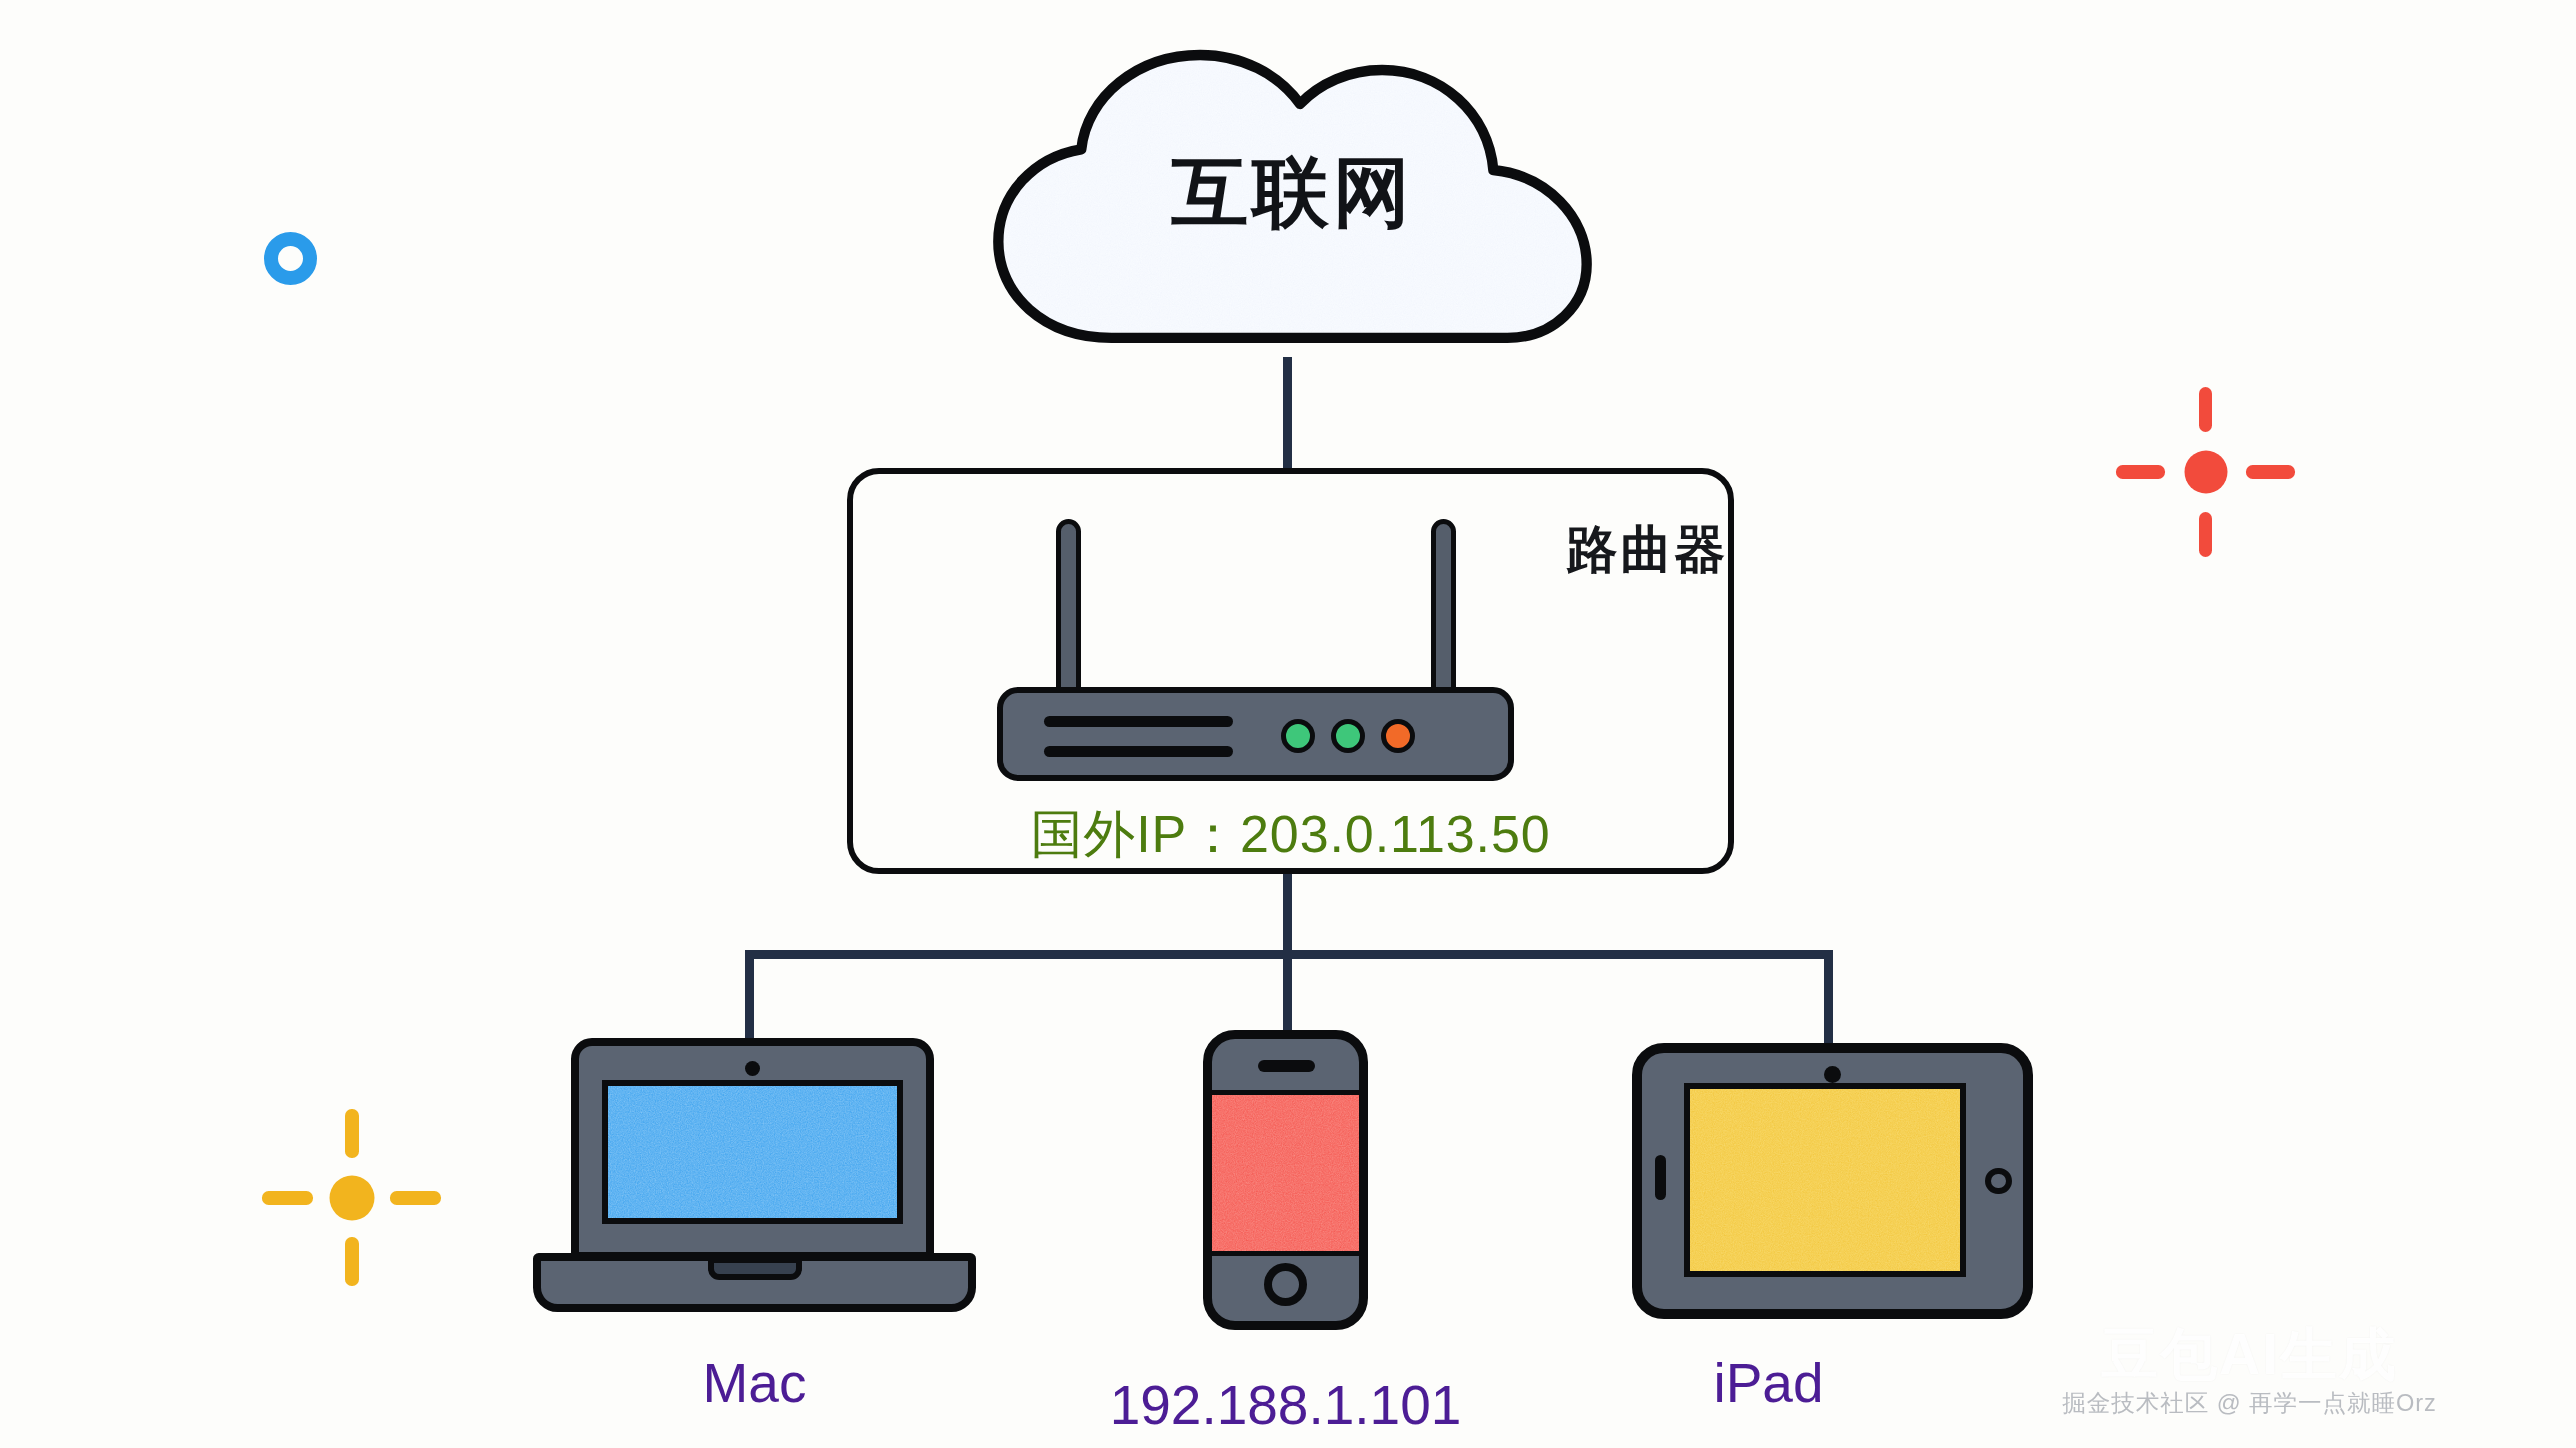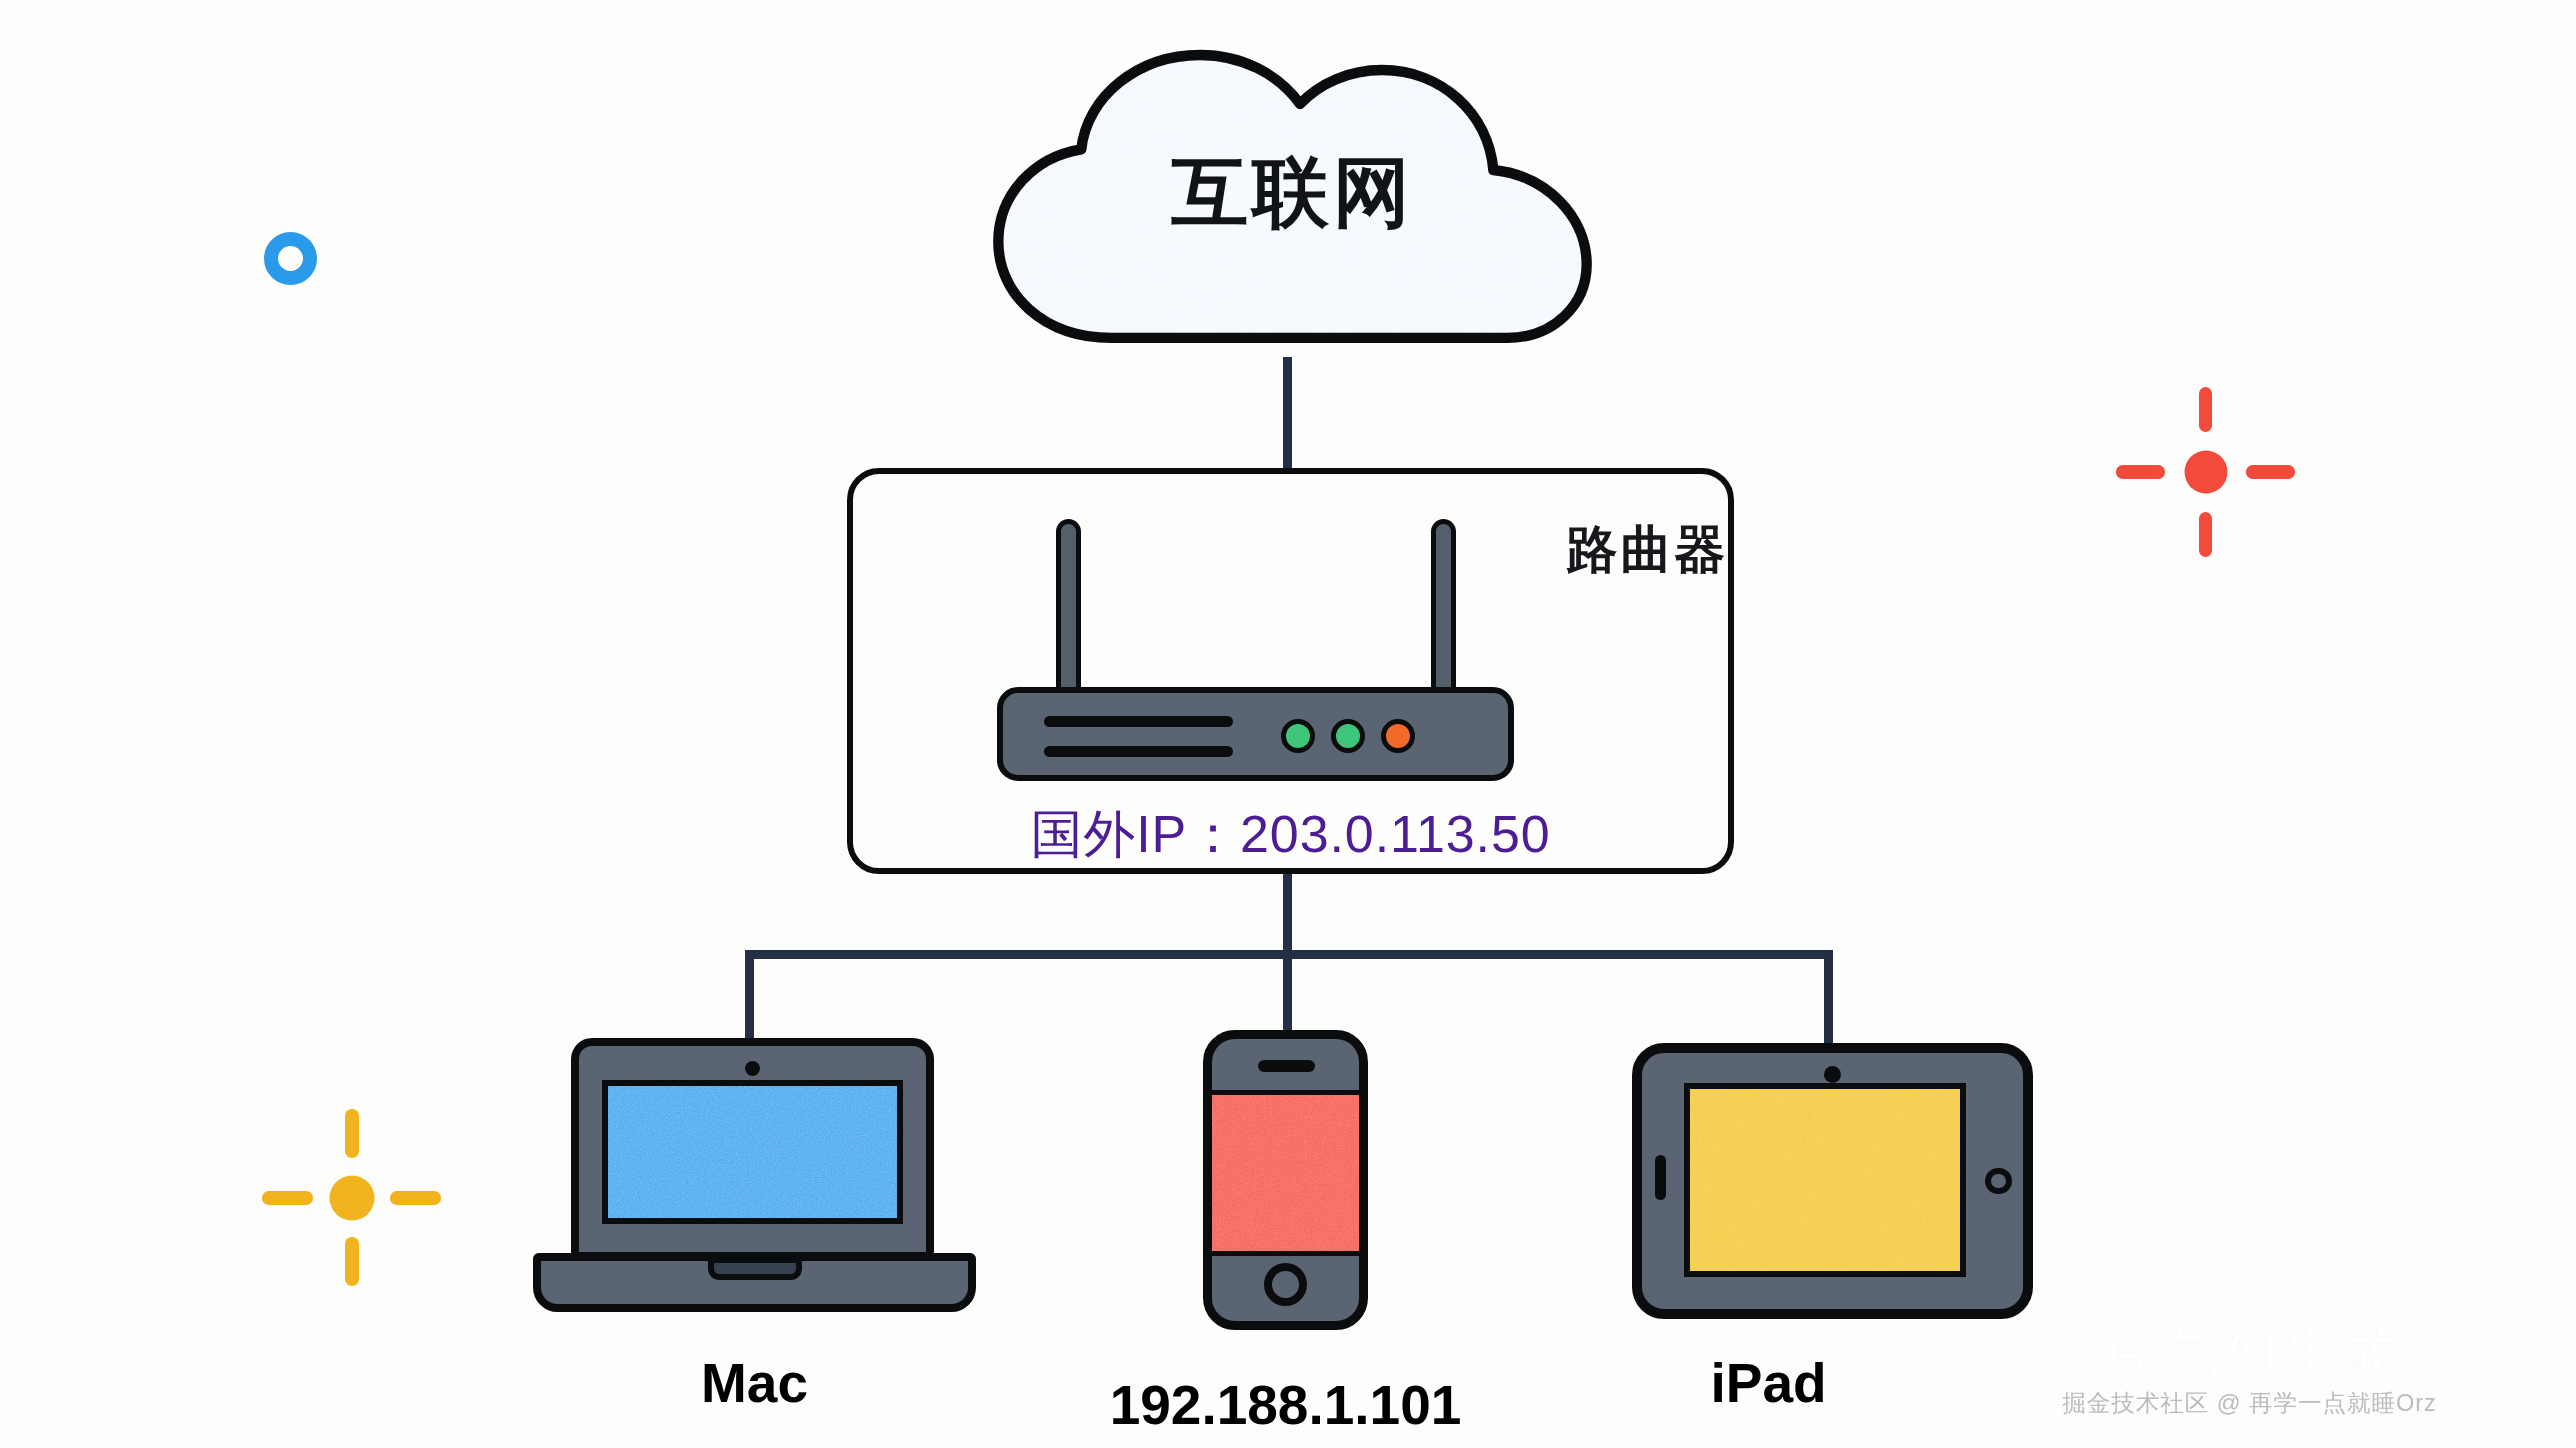--- a/index.html
+++ b/index.html
@@ -69,21 +69,21 @@
     font-weight: 700;
     color: #16181c;
     letter-spacing: 2.8px;
   }
   #router-ip {
     position: absolute;
     left: 0; right: 0;
     text-align: center;
     font-size: 52px;
     font-weight: 400;
-    color: #4c1d95;
+    color: #4d7c0f;
     letter-spacing: 0.9px;
   }
 
   
   .rt-antenna {
     position: absolute;
     background: #555e6b;
     border: 5.7px solid #0b0c0e;
     border-radius: 13.2px;
     box-sizing: border-box;
@@ -105,22 +105,22 @@
     border-radius: 50%;
     box-sizing: border-box;
     border: 5.7px solid #0b0c0e;
   }
 
   
   .device-label {
     position: absolute;
     text-align: center;
     font-size: 55px;
-    color: #000000;
-    font-weight: 700;
+    color: #4c1d95;
+    font-weight: 400;
     letter-spacing: 0px;
     white-space: nowrap;
   }
 
   
   #laptop-lid {
     position: absolute;
     background: #5b6472;
     border: 8.5px solid #0b0c0e;
     border-radius: 21px 21px 3.8px 3.8px;

